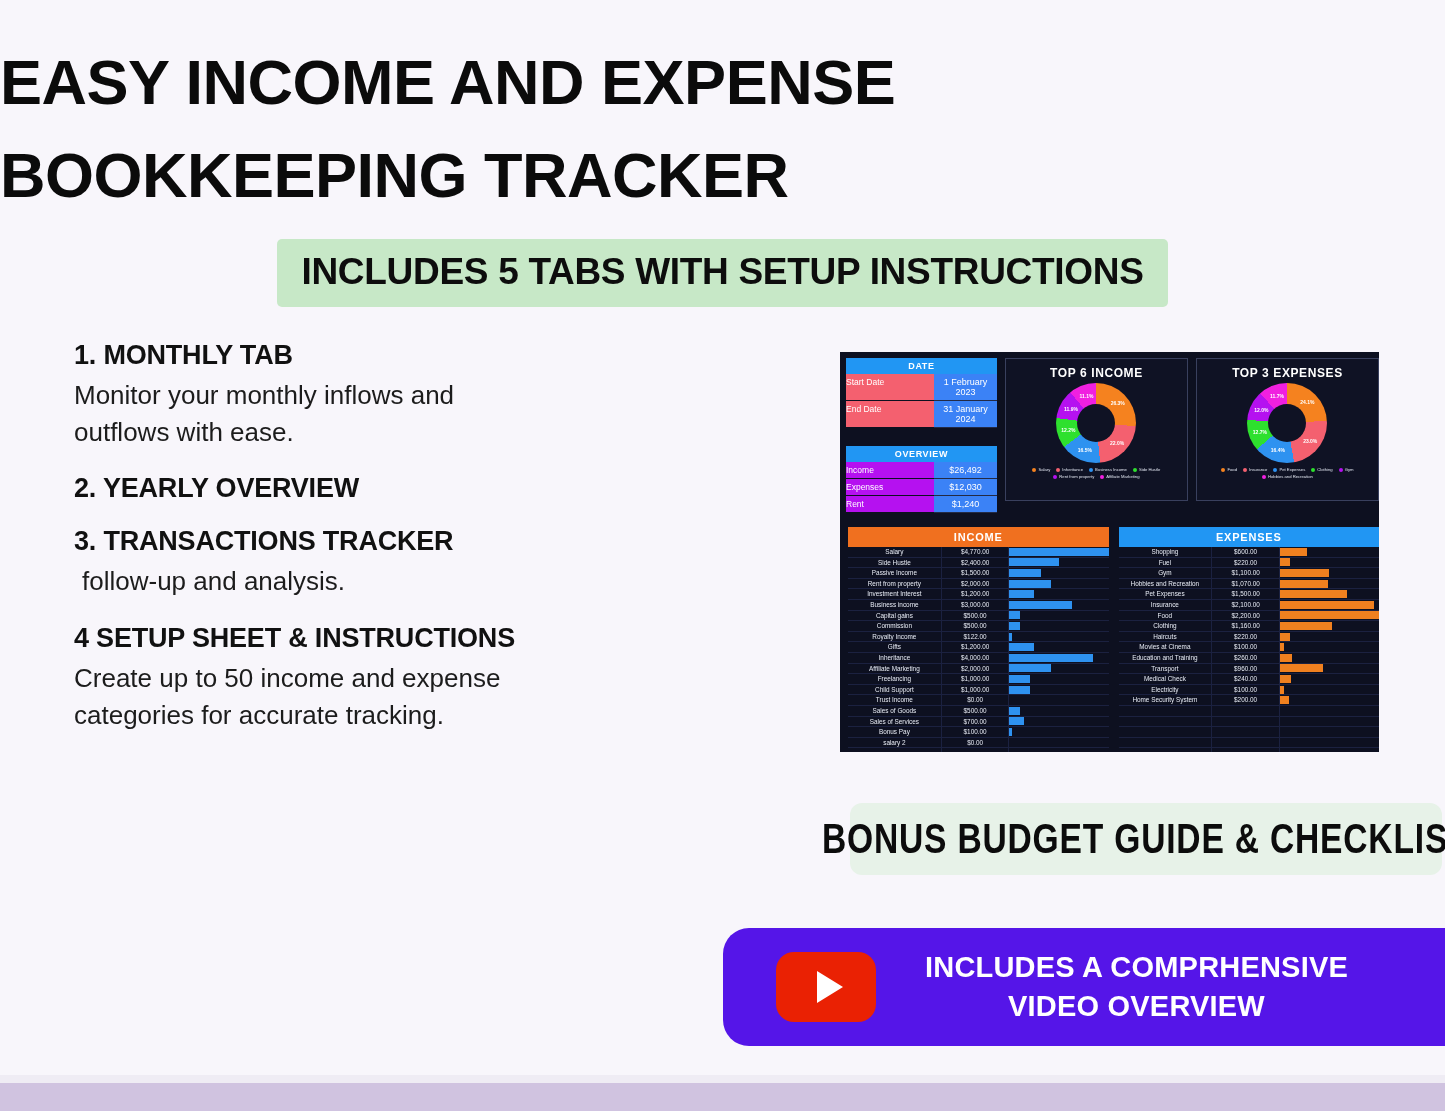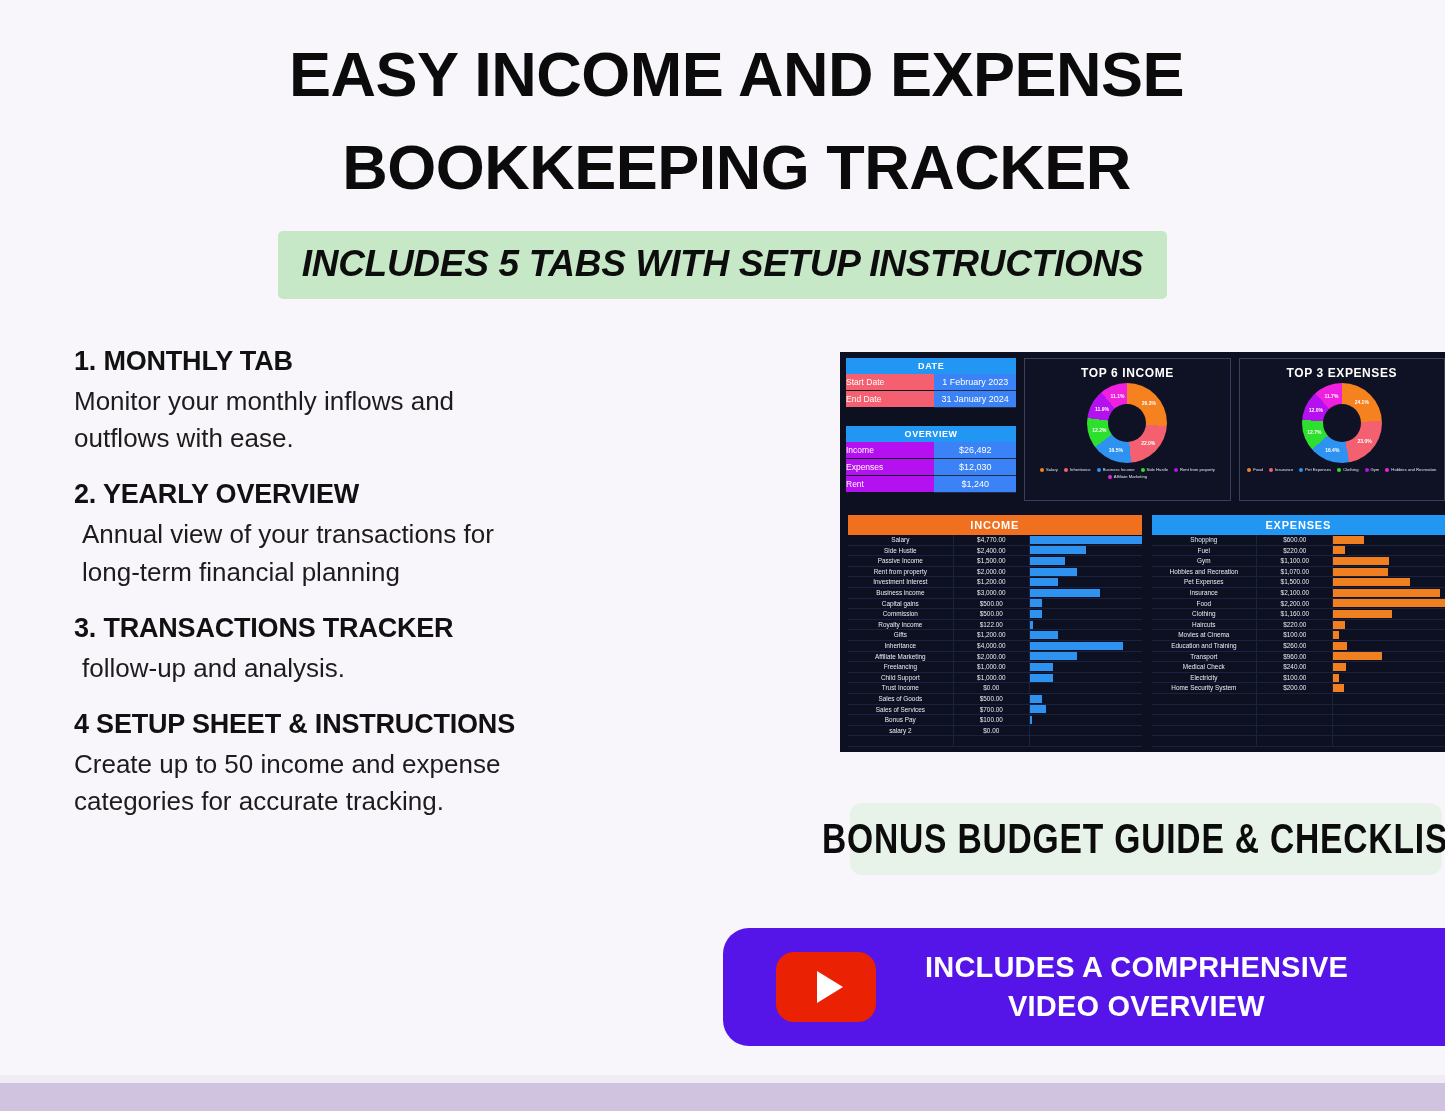--- a/index.html
+++ b/index.html
@@ -6,52 +6,49 @@
   html, body { width: 1445px; height: 1111px; }
   body {
     font-family: "Liberation Sans", sans-serif;
     background: #f8f6fb;
     position: relative;
     overflow: hidden;
   }
 
   
   .page-title {
-    text-align: center;
+    text-align: left;
     font-weight: bold;
     font-size: 63px;
     letter-spacing: -0.5px;
     line-height: 1.47;
     color: #0b0b0b;
-    padding-top: 28px;
+    padding-top: 36px;
     font-stretch: condensed;
-    margin-left: 28px;
   }
   .page-title span { display: block; }
 
   .subtitle-wrap { display: flex; justify-content: center; margin-top: 18px; }
   .subtitle-banner {
     background: #c7e8c7;
     border-radius: 5px;
     padding: 12px 24px 14px;
     font-size: 37px;
     font-weight: bold;
     color: #0d0d0d;
     letter-spacing: -0.3px;
     white-space: nowrap;
-    font-style: italic;
   }
 
   
   .features {
     position: absolute;
     left: 74px;
     top: 340px;
     width: 700px;
-    margin-top: 6px;
   }
   .feature { margin-bottom: 22px; }
   .feature-title {
     font-size: 27px;
     font-weight: bold;
     color: #111;
     letter-spacing: -0.2px;
     margin-bottom: 6px;
   }
   .feature-desc {
@@ -62,21 +59,21 @@
   }
   .feature-desc span { display: block; }
   .feature.indent .feature-title { margin-left: 0; }
   .feature.indent .feature-desc { margin-left: 8px; }
 
   
   .sheet {
     position: absolute;
     left: 840px;
     top: 352px;
-    width: 605px;
+    width: 539px;
     height: 400px;
     background: #0d1020;
     overflow: hidden;
   }
   .sheet-top { display: flex; padding: 6px 0 0 6px; }
 
   .mini-table { width: 180px; }
   .mini-head {
     background: #2196f3;
     color: #ffffff;
@@ -300,24 +297,20 @@
 <div class="features">
   <div class="feature">
     <div class="feature-title">1. MONTHLY TAB</div>
     <div class="feature-desc">
       <span>Monitor your monthly inflows and</span>
       <span>outflows with ease.</span>
     </div>
   </div>
   <div class="feature indent">
     <div class="feature-title">2. YEARLY OVERVIEW</div>
-    <div class="feature-desc">
-      <span>Annual view of your transactions for</span>
-      <span> long-term financial planning</span>
-    </div>
   </div>
   <div class="feature indent">
     <div class="feature-title">3. TRANSACTIONS TRACKER</div>
     <div class="feature-desc">
       <span> follow-up and analysis.</span>
     </div>
   </div>
   <div class="feature">
     <div class="feature-title">4 SETUP SHEET &amp; INSTRUCTIONS</div>
     <div class="feature-desc">

